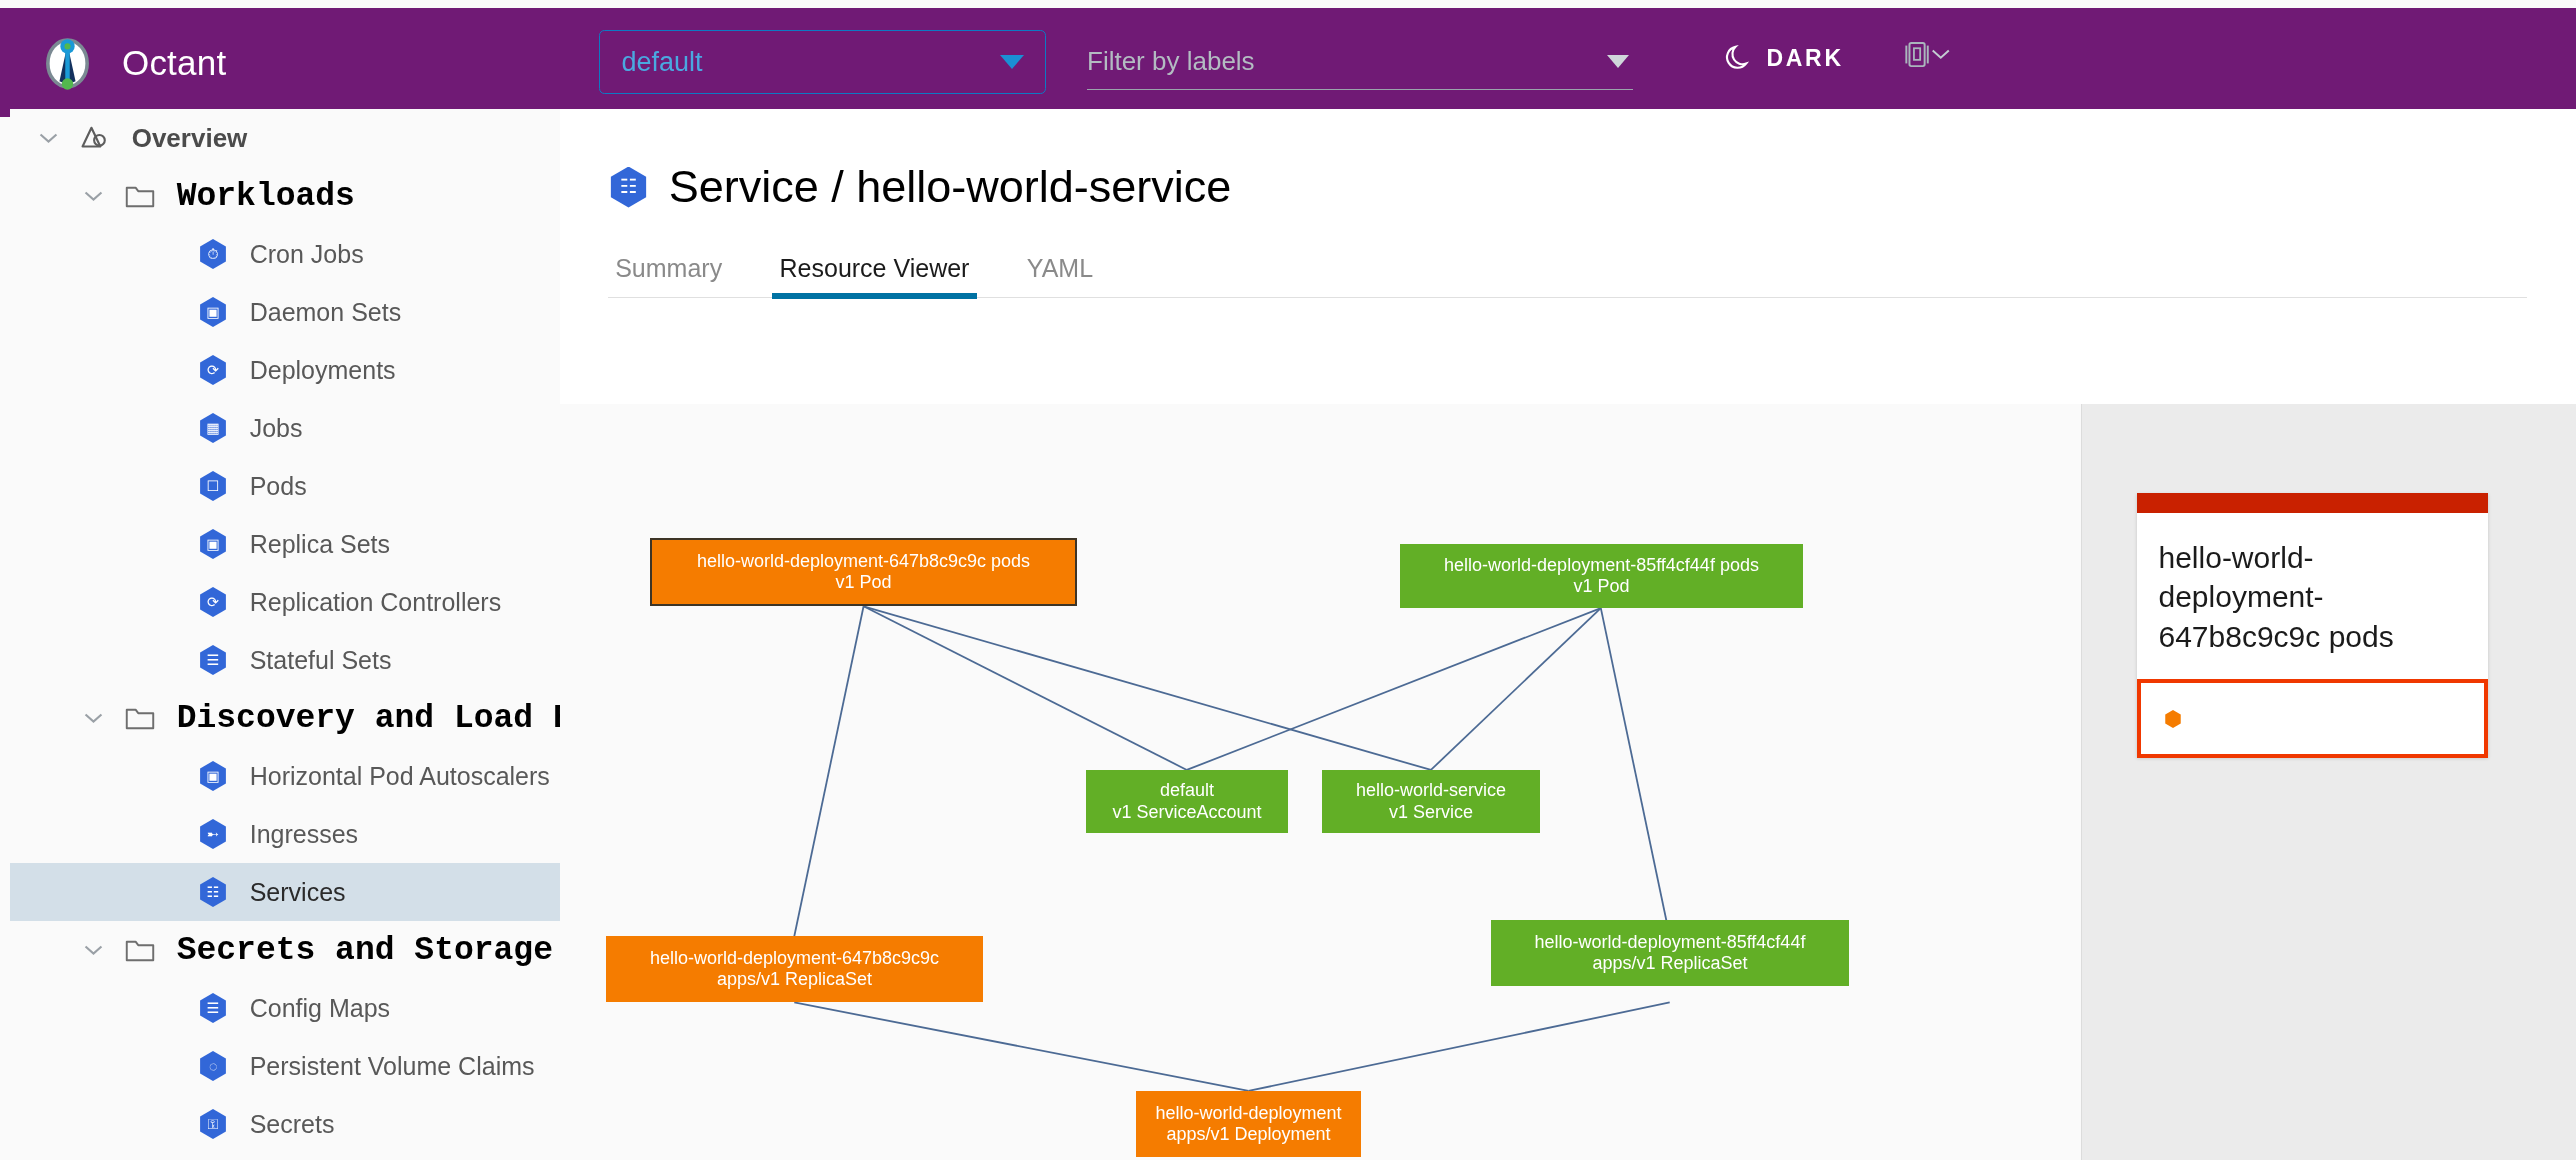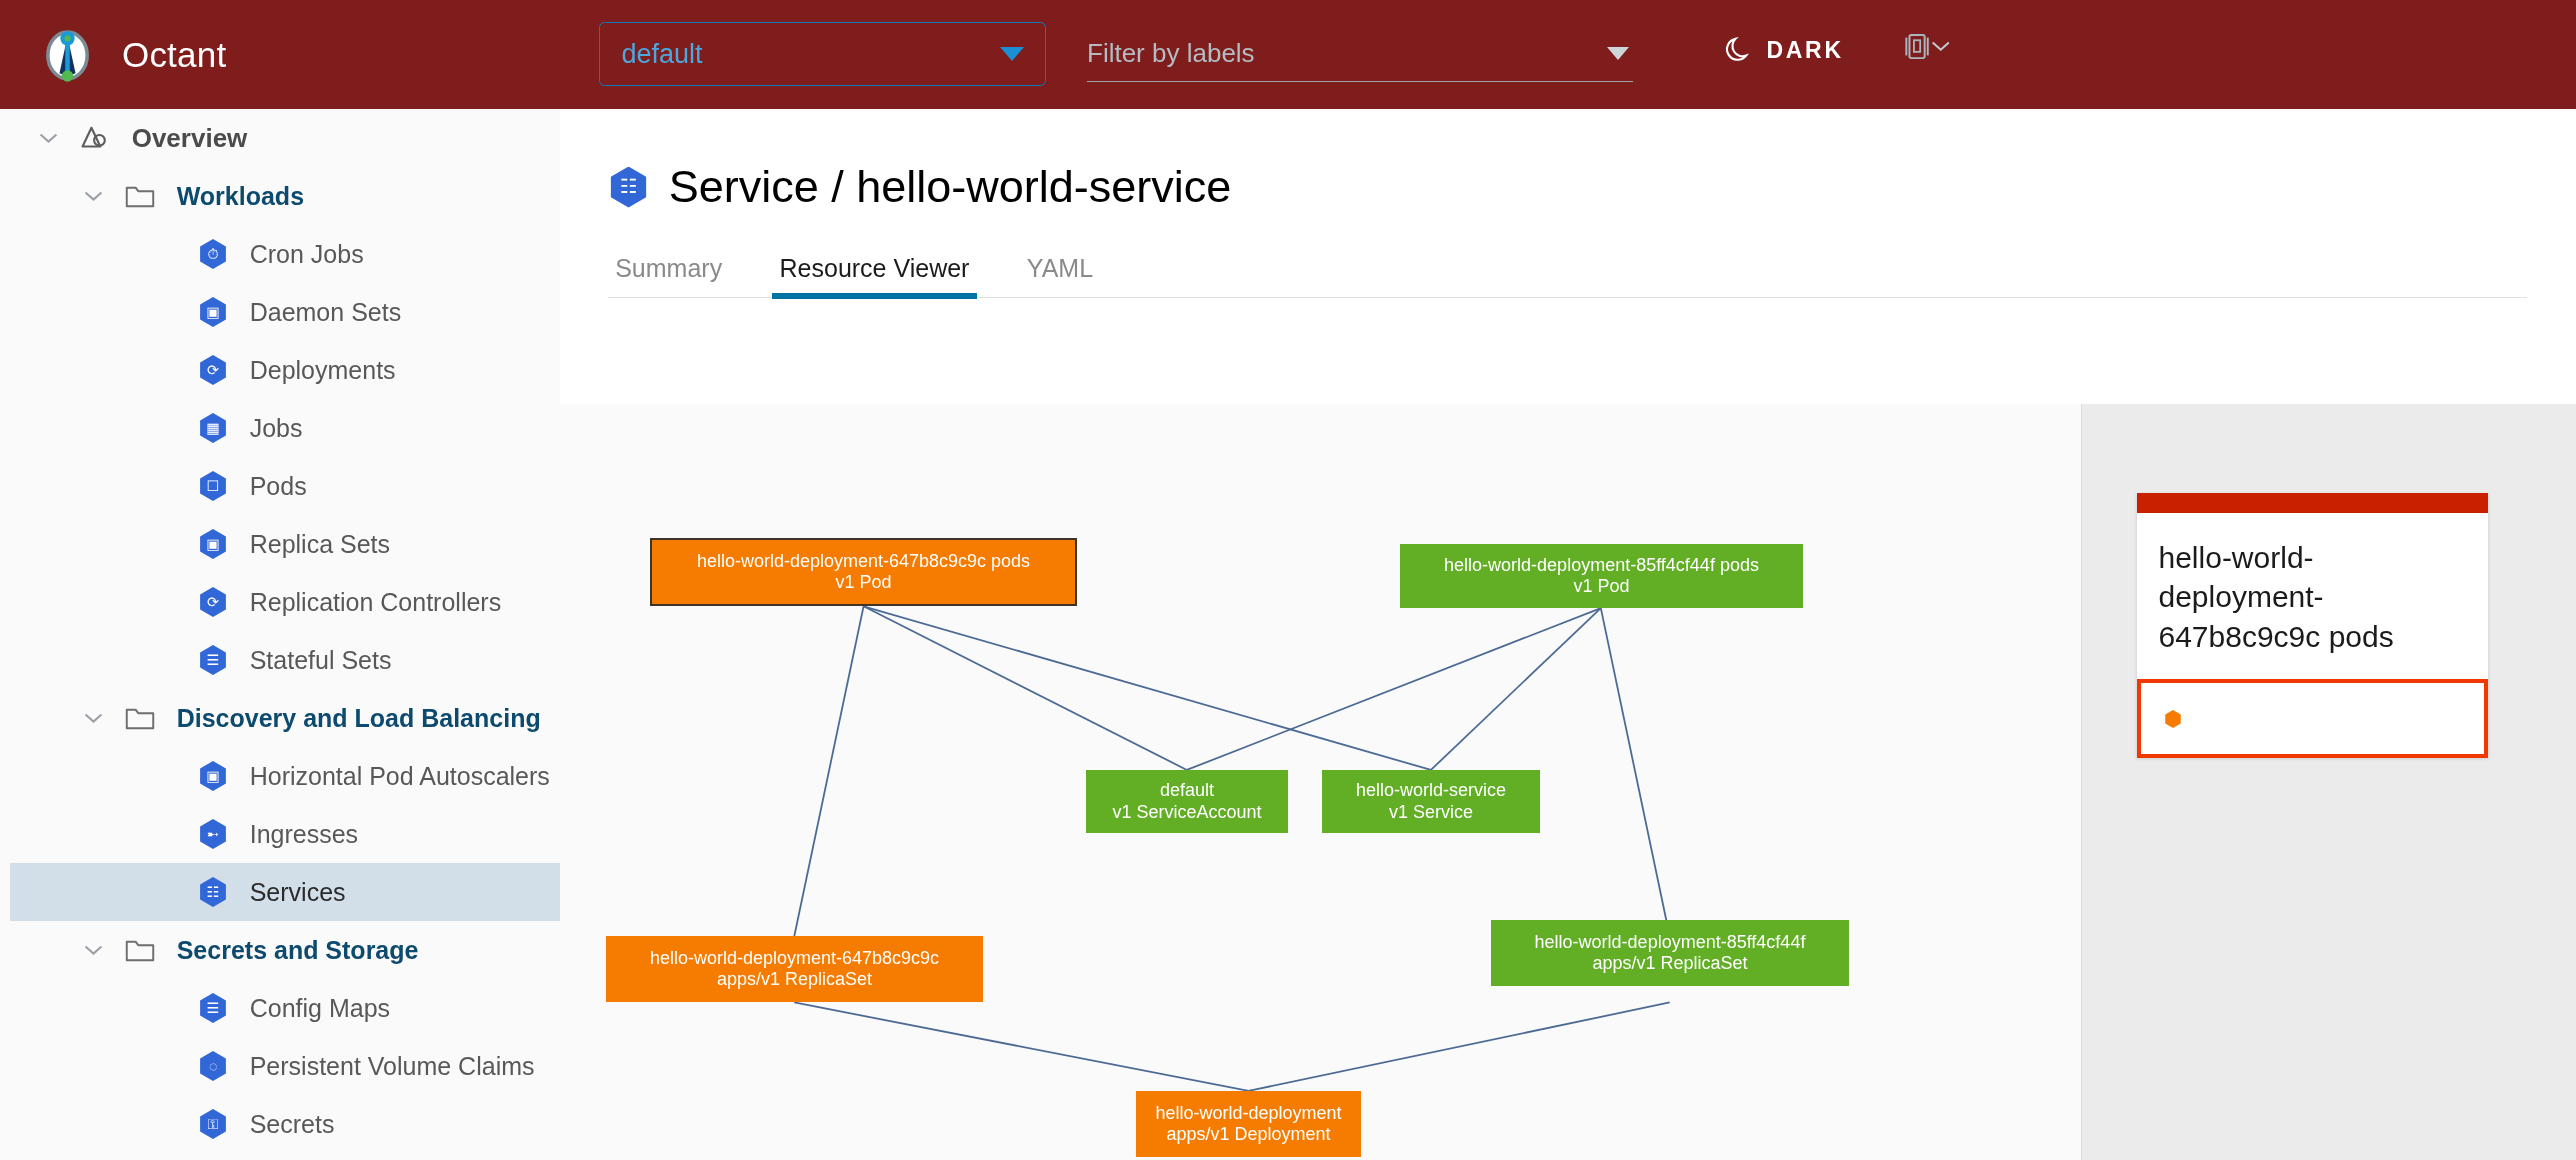--- a/index.html
+++ b/index.html
@@ -5,23 +5,23 @@
   * { box-sizing: border-box; margin: 0; padding: 0; }
   html, body {
     width: 2576px; height: 1160px;
     font-family: "Liberation Sans", sans-serif;
     background: #fafafa;
     overflow: hidden;
   }
 
   
   .header {
-    position: absolute; top: 0; left: 0;
+    position: absolute; top: 8px; left: 0;
     width: 2576px; height: 109px;
-    background: #7f1d1d;
+    background: #701a75;
     display: flex; align-items: center;
   }
   .brand { display: flex; align-items: center; margin-left: 38px; }
   .brand-logo { width: 59px; height: 59px; position: relative; }
   .brand-name {
     color: #ffffff; font-size: 35px; font-weight: 400;
     margin-left: 25px; letter-spacing: 0.2px;
   }
 
   .ns-select {
@@ -92,21 +92,21 @@
     width: 27px; height: 27px; flex: none;
     display: flex; align-items: center; justify-content: center;
   }
   .nav-chev svg { display: block; }
   .nav-icon {
     width: 34px; height: 34px; flex: none;
     display: flex; align-items: center; justify-content: center;
   }
   .nav-text { font-size: 25px; color: #565656; white-space: nowrap; }
   .nav-text.lvl0 { font-weight: bold; color: #4b4b4b; font-size: 26px; }
-  .nav-text.lvl1 { font-weight: bold; color: #0c4a6e; font-size: 25px; }
+  .nav-text.lvl1 { font-weight: bold; color: #000000; font-size: 33px; font-family: Liberation Mono, monospace; }
   .nav-text.lvl2 { font-weight: normal; color: #585858; }
   .nav-row.selected .nav-text { color: #2b2b2b; }
 
   
   .hex {
     width: 30px; height: 30px;
     background: #3267d8;
     clip-path: polygon(50% 0%, 93% 25%, 93% 75%, 50% 100%, 7% 75%, 7% 25%);
     display: flex; align-items: center; justify-content: center;
     position: relative;

